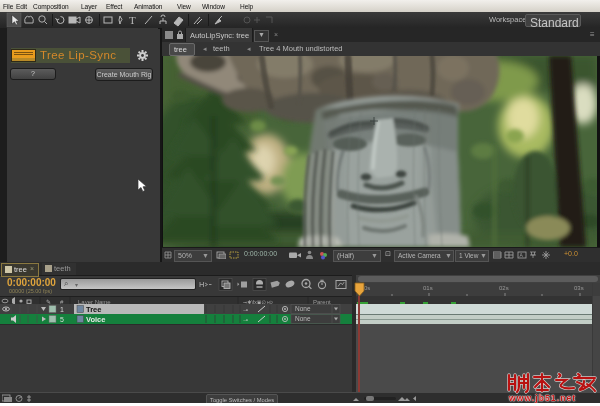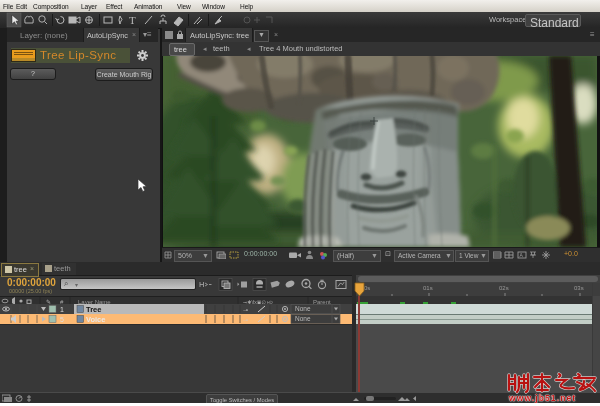--- a/index.html
+++ b/index.html
@@ -71,28 +71,20 @@
   </svg>
   <span class="abs" style="left:489px;top:3px;color:#b8b8b8;font-size:7.5px;">Workspace:</span>
   <div class="abs" style="left:525px;top:2px;width:54px;height:11px;background:#404040;border:1px solid #5a5a5a;border-radius:2px;">
      <span class="abs" style="left:4px;top:1px;color:#c5c5c5;font-size:12px;">Standard</span>
   </div>
 </div>
 
 <div class="abs" style="left:0;top:28px;width:7px;height:234px;background:#1d1d1d;"></div>
 
 <div class="abs" id="leftpanel" style="left:7px;top:28px;width:151px;height:234px;background:#383838;">
-  <div class="abs" style="left:0;top:0;width:151px;height:14px;background:#262626;">
-    <span class="abs tabtext" style="left:13px;top:3px;color:#8d8d8d;">Layer: (none)</span>
-    <div class="abs" style="left:76px;top:0;width:55px;height:14px;background:#383838;border-left:1px solid #1c1c1c;border-right:1px solid #1c1c1c;">
-      <span class="abs tabtext" style="left:3px;top:3px;font-size:7.3px;">AutoLipSync</span>
-      <span class="abs" style="left:48px;top:3px;color:#888;font-size:7px;">×</span>
-    </div>
-    <span class="abs" style="left:136px;top:2px;color:#999;font-size:8px;">▾≡</span>
-  </div>
 
   <div class="abs" style="left:4px;top:20px;width:119px;height:15px;background:#4a5138;"></div>
   <div class="abs" style="left:4px;top:21px;width:25px;height:13px;background:#2e2a18;">
     <div class="abs" style="left:1px;top:1px;width:23px;height:8px;background:#e89c1e;"></div>
     <div class="abs" style="left:3px;top:3px;width:19px;height:1px;background:#7a5210;"></div>
     <div class="abs" style="left:3px;top:5px;width:19px;height:1px;background:#7a5210;"></div>
     <div class="abs" style="left:1px;top:9px;width:23px;height:3px;background:#b98a28;"></div>
   </div>
   <span class="abs" style="left:33px;top:21px;color:#d5882a;font-size:11.5px;letter-spacing:0.4px;">Tree  Lip-Sync</span>
   <svg class="abs" style="left:129px;top:21px" width="13" height="13" viewBox="0 0 13 13">
@@ -406,21 +398,21 @@
       <path d="M258 8 L265 2" stroke="#ccc" stroke-width="1"></path>
       <circle cx="285" cy="5" r="2.6" fill="none" stroke="#bbb" stroke-width="0.9"></circle>
         <circle cx="285" cy="5" r="0.9" fill="#bbb"></circle>
       <rect x="291" y="0.5" width="49" height="9" fill="#3d3d3d" stroke="#555" stroke-width="0.7"></rect>
       <text x="295" y="7" fill="#bbb" font-size="6.5">None</text>
       <path d="M332 0.5 v9" stroke="#555" stroke-width="0.7"></path>
       <path d="M334 3.5 l4 0 -2 3 z" fill="#aaa"></path>
     </svg>
   </div>
 
-  <div class="abs" style="left:0;top:52px;width:412px;height:10px;background:#fdba74;border-bottom:1px solid #2b2b2b;text-align:center;">
+  <div class="abs" style="left:0;top:52px;width:412px;height:10px;background:#15803d;border-bottom:1px solid #2b2b2b;text-align:center;">
     <svg class="abs" style="left:0;top:0" width="352" height="10" viewBox="0 0 352 10">
       <path d="M11 1 v8 M20 1 v8 M28 1 v8 M37 1 v8" stroke="#4a4a4a" stroke-width="0.7"></path>
       <path d="M206 1 v8 M215 1 v8 M224 1 v8 M233 1 v8 M240 1 v8 M270 1 v8 M277 1 v8" stroke="#333" stroke-width="0.7"></path>
       <path d="M11 3.5 h2 l3-2.5 v8 l-3-2.5 h-2 z" fill="#ccc"></path>
       <path d="M42 2.5 l4 2.5 -4 2.5 z" fill="#bbb"></path>
       <rect x="49" y="1.5" width="7" height="7" fill="#9fbfae" stroke="#666" stroke-width="0.5"></rect>
       <text x="60" y="7.5" fill="#ddd" font-size="7">5</text>
       <rect x="77" y="1.5" width="6.5" height="7" fill="#6f86a0" stroke="#444" stroke-width="0.5"></rect>
       <text x="86" y="8" fill="#e8e8e8" font-size="7.5" font-weight="bold">Voice</text>
       <text x="243" y="7.5" fill="#ccc" font-size="6">⊸</text>

